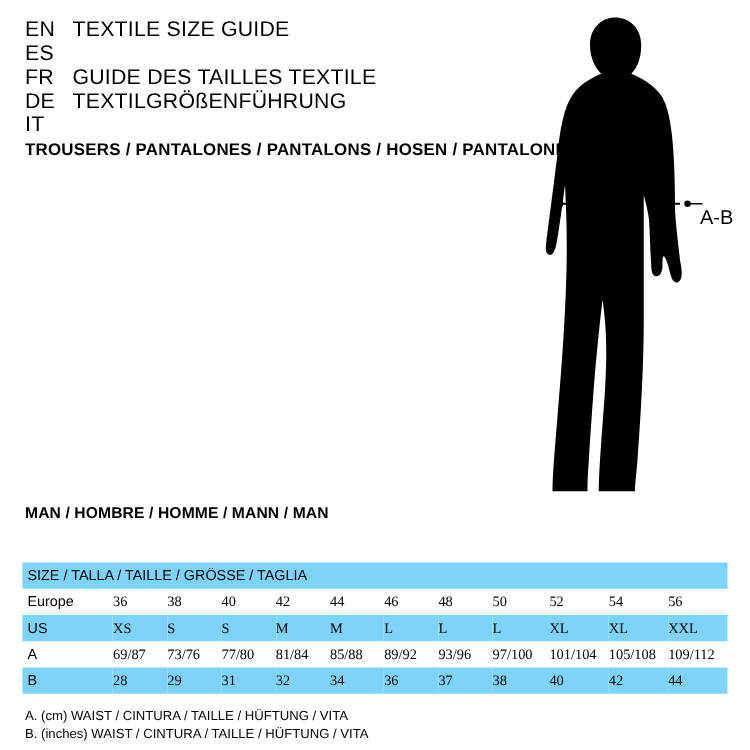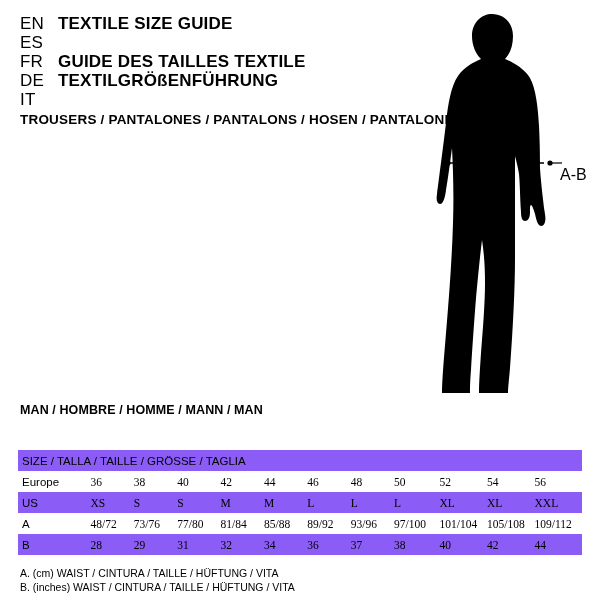--- a/index.html
+++ b/index.html
@@ -34,21 +34,20 @@
     height: 19px;
     font-size: 17px;
     letter-spacing: 0.2px;
   }
   .lang-code {
     width: 38px;
     flex: 0 0 38px;
   }
   .lang-text {
     flex: 1 1 auto;
-    font-weight: bold;
   }
 
   .trousers-title {
     position: absolute;
     left: 20px;
     top: 112px;
     font-size: 13.5px;
     font-weight: bold;
     letter-spacing: 0.2px;
   }
@@ -88,21 +87,21 @@
     width: 564px;
     border-collapse: collapse;
     font-size: 11.5px;
   }
   table.size-table td {
     padding: 2px 0 2px 0;
     height: 17px;
     vertical-align: middle;
   }
   table.size-table tr.shaded {
-    background: #8b5cf6;
+    background: #7dd3fc;
     margin-top: 31px;
   }
   table.size-table td.label-cell {
     width: 86px;
     padding-left: 4px;
     text-align: left;
   }
   table.size-table td.val {
     width: 53px;
     text-align: left;
@@ -232,21 +231,21 @@
         <td class="val">L</td>
         <td class="val">L</td>
         <td class="val">L</td>
         <td class="val">XL</td>
         <td class="val">XL</td>
         <td class="val">XXL</td>
       </tr>
 
       <tr>
         <td class="label-cell">A</td>
-        <td class="val">48/72</td>
+        <td class="val">69/87</td>
         <td class="val">73/76</td>
         <td class="val">77/80</td>
         <td class="val">81/84</td>
         <td class="val">85/88</td>
         <td class="val">89/92</td>
         <td class="val">93/96</td>
         <td class="val">97/100</td>
         <td class="val">101/104</td>
         <td class="val">105/108</td>
         <td class="val">109/112</td>

